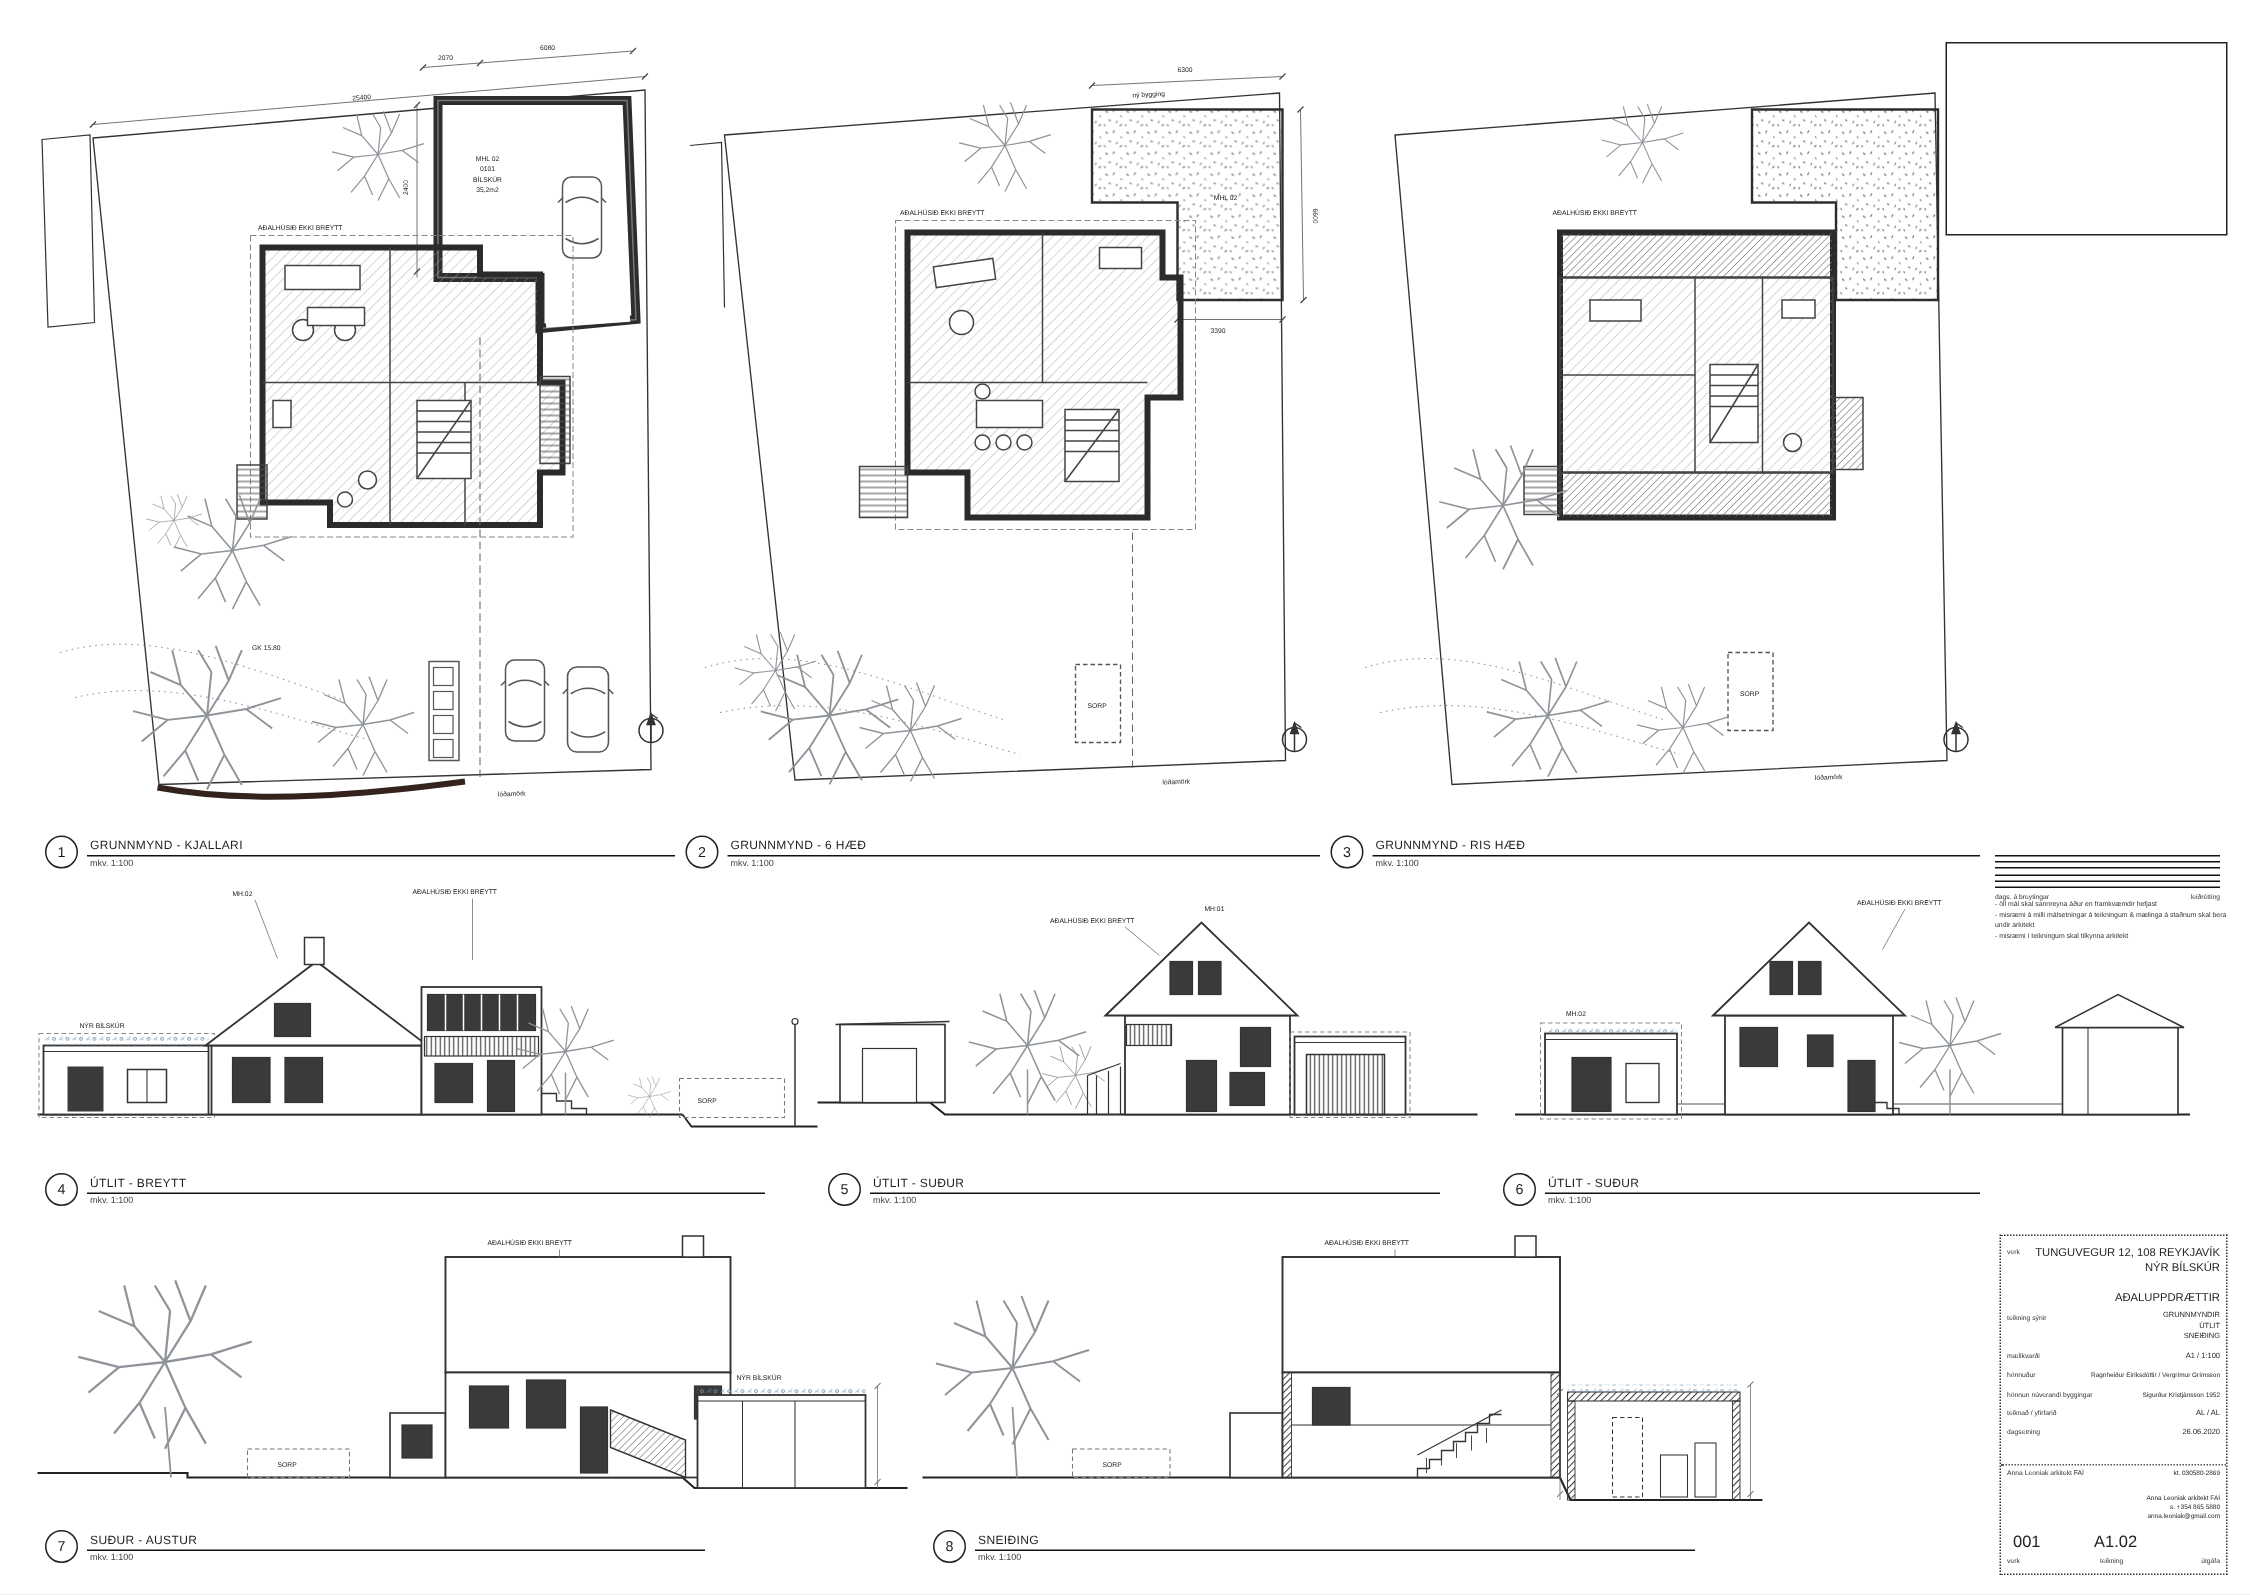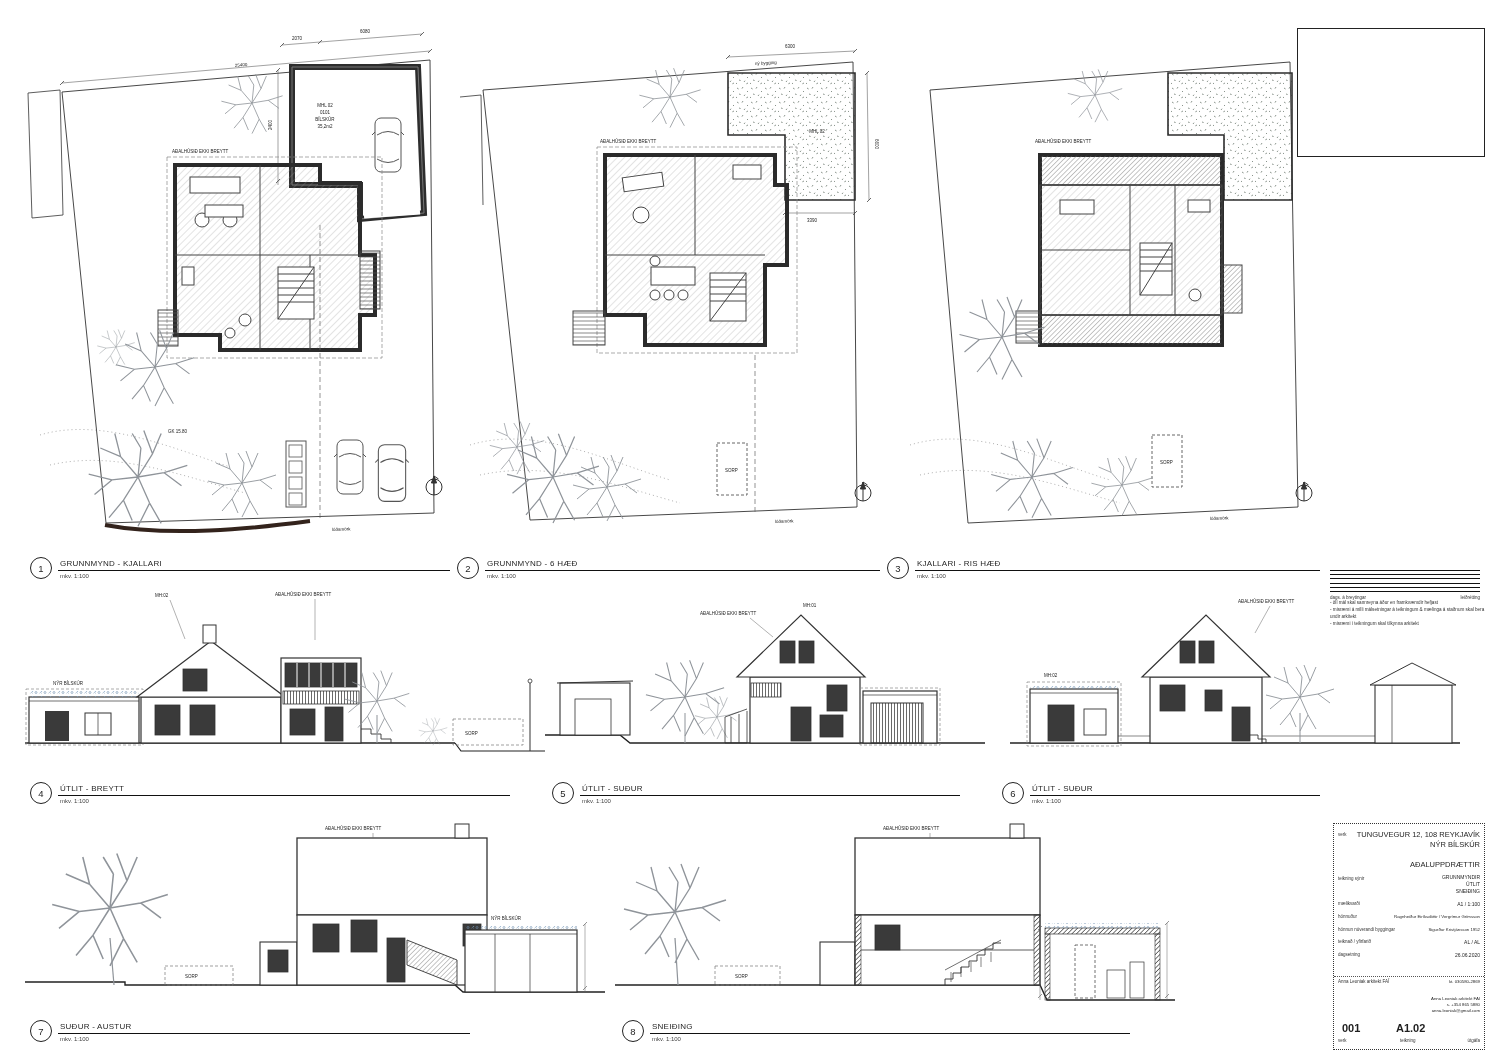--- a/index.html
+++ b/index.html
@@ -12,21 +12,21 @@
       border-radius:50%;display:flex;align-items:center;justify-content:center;font-size:9.5px;background:#fff;}
   .dtitle .bar{position:absolute;left:28px;right:0;top:14px;border-top:1.6px solid #111;}
   .dtitle .t{position:absolute;left:30px;top:3px;font-size:8px;font-weight:normal;letter-spacing:.25px;white-space:nowrap;}
   .dtitle .s{position:absolute;left:30px;top:17px;font-size:6px;color:#444;}
   
   #tblock{position:absolute;left:1333px;top:823px;width:150px;height:225px;border:1px dotted #333;font-size:5px;}
   #tblock .lab{position:absolute;left:4px;color:#333;font-size:4.5px;}
   #tblock .val{position:absolute;right:4px;text-align:right;font-size:5px;white-space:nowrap;}
   #tblock .big{font-size:7.5px;font-weight:normal;}
   #tblock .hr{position:absolute;left:0;right:0;border-top:1px dotted #555;}
-  #tblock .num{font-size:11px;font-weight:bold;text-align:right;}
+  #tblock .num{font-size:11px;font-weight:normal;text-align:right;}
   
   #rev{position:absolute;left:1330px;top:570px;width:150px;}
   #rev .line{border-top:1.4px solid #111;margin-bottom:3.2px;}
   #rev .cap{display:flex;justify-content:space-between;font-size:4.5px;color:#333;}
   #notes{position:absolute;left:1330px;top:600px;width:165px;font-size:4.6px;line-height:1.5;color:#333;}
   #topbox{position:absolute;left:1297px;top:28px;width:186px;height:127px;border:1.4px solid #222;background:#fff;}
   .tinytxt{font-size:4.5px;}
 </style>
 </head>
 <body>
@@ -449,21 +449,21 @@
 </div>
 <div class="dtitle" style="left:457px;top:556px;width:423px">
   <div class="circ">2</div>
   <div class="bar"></div>
   <div class="t">GRUNNMYND - 6 HÆÐ</div>
   <div class="s">mkv. 1:100</div>
 </div>
 <div class="dtitle" style="left:887px;top:556px;width:433px">
   <div class="circ">3</div>
   <div class="bar"></div>
-  <div class="t">KJALLARI - RIS HÆÐ</div>
+  <div class="t">GRUNNMYND - RIS HÆÐ</div>
   <div class="s">mkv. 1:100</div>
 </div>
 <div class="dtitle" style="left:30px;top:781px;width:480px">
   <div class="circ">4</div>
   <div class="bar"></div>
   <div class="t">ÚTLIT - BREYTT</div>
   <div class="s">mkv. 1:100</div>
 </div>
 <div class="dtitle" style="left:552px;top:781px;width:408px">
   <div class="circ">5</div>

